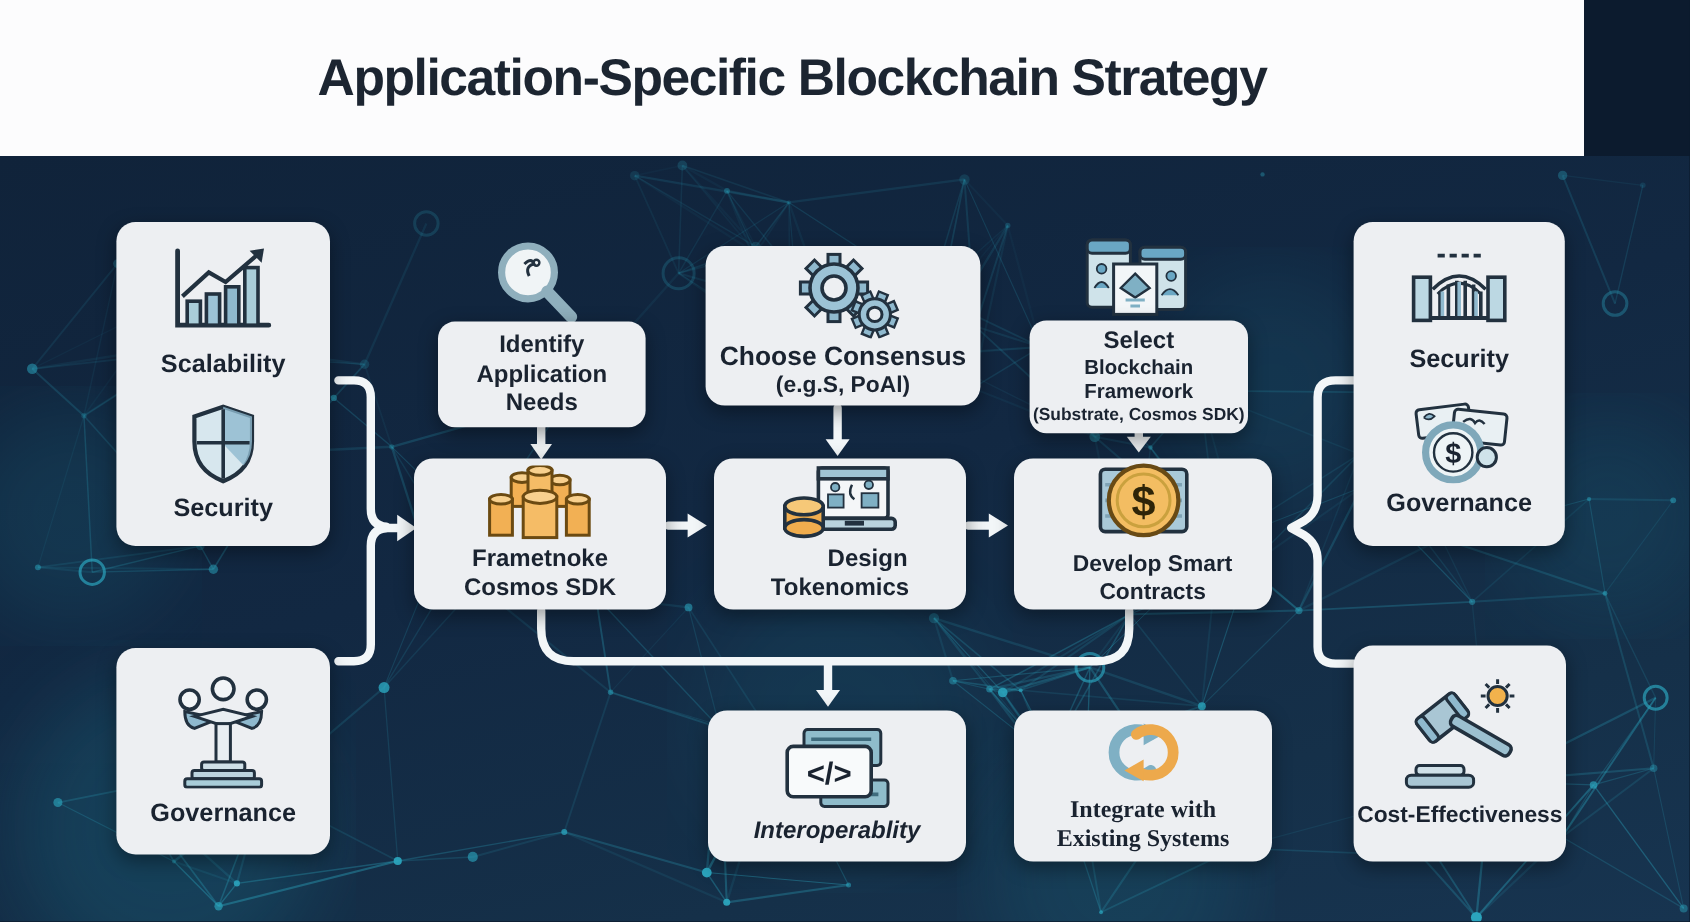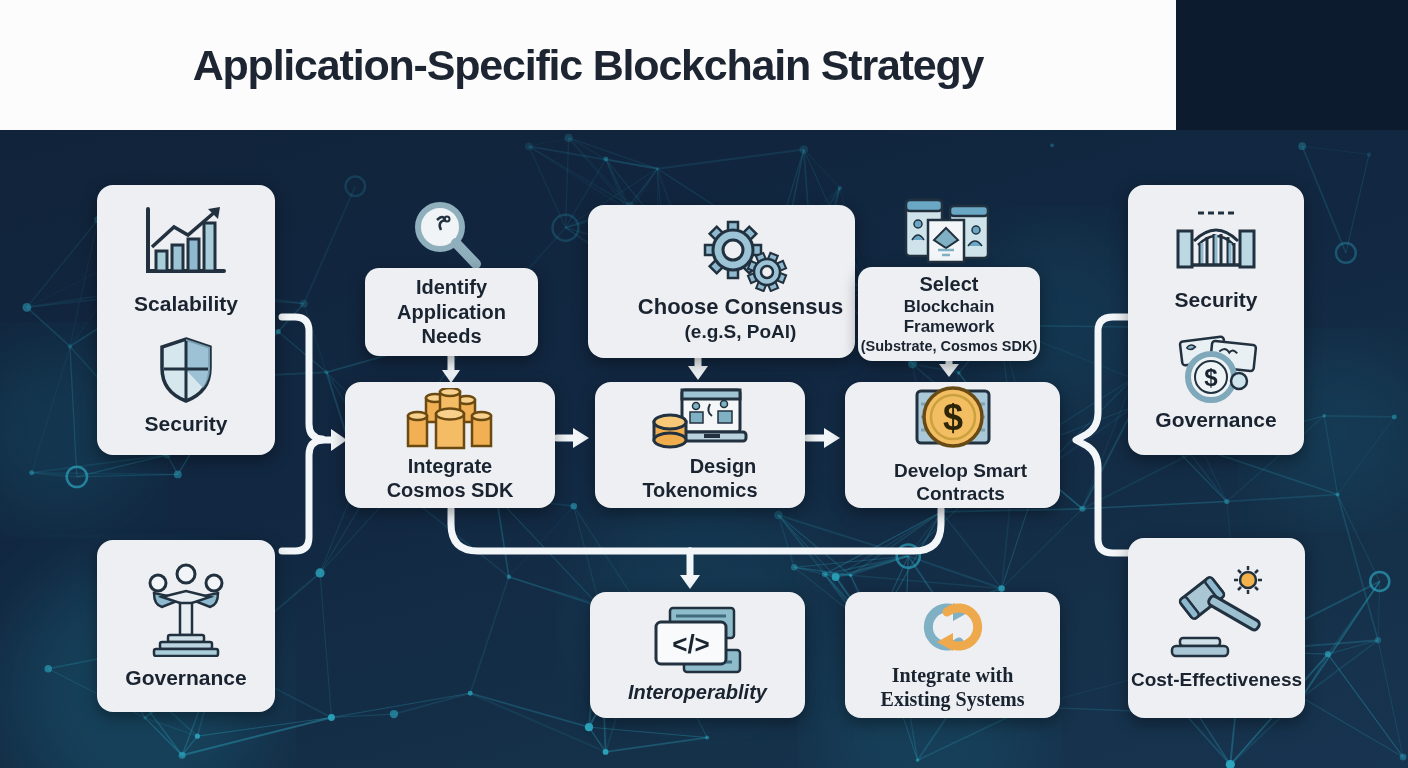--- a/index.html
+++ b/index.html
@@ -1,19 +1,19 @@
 <!DOCTYPE html>
 <html><head>
 <meta charset="utf-8">
 <style>
   html,body{margin:0;padding:0;background:#0c1b2e;}
   #stage{position:relative;width:1408px;height:768px;overflow:hidden;
          font-family:"Liberation Sans","DejaVu Sans",sans-serif;}
   
-  #header{position:absolute;left:0;top:0;width:1176px;height:130px;background:#fcfcfd;z-index:3;}
+  #header{position:absolute;left:0;top:0;width:1320px;height:130px;background:#fcfcfd;z-index:3;}
   #title{position:absolute;left:0;top:0;width:100%;height:130px;display:flex;
          align-items:center;justify-content:center;color:#1c2531;font-size:43px;
          font-weight:800;letter-spacing:-1.2px;}
   
   #main{position:absolute;left:0;top:130px;width:1408px;height:638px;
         background:linear-gradient(165deg,#10233a 0%,#122842 45%,#153049 78%,#173450 100%);}
   #bg-net{position:absolute;left:0;top:0;width:1408px;height:638px;z-index:0;}
   #connectors{position:absolute;left:0;top:0;width:1408px;height:768px;z-index:1;pointer-events:none;}
   
   .card{position:absolute;background:#edeff2;border-radius:16px;z-index:2;
@@ -528,21 +528,21 @@
     <path d="M27,20 q6,-6 8,0 q-8,2 -4,10" stroke="#22313f" stroke-width="2.5" fill="none"></path>
     <circle cx="37" cy="19" r="2.5" fill="none" stroke="#22313f" stroke-width="2"></circle>
     <line x1="46" y1="43" x2="66" y2="64" stroke="#8fafbd" stroke-width="10" stroke-linecap="round"></line>
   </svg>
   <div class="card" style="left:365px;top:268px;width:173px;height:88px;border-radius:14px;">
     <div class="lbl flow-lbl">Identify</div>
     <div class="lbl flow-lbl">Application</div>
     <div class="lbl flow-lbl">Needs</div>
   </div>
 
-  <div class="card" style="left:588px;top:205px;width:229px;height:153px;padding-left:38px;">
+  <div class="card" style="left:588px;top:205px;width:229px;height:133px;">
     <svg width="100" height="72" viewBox="0 0 100 72">
       <g transform="translate(42,30)">
         <g fill="#8fb9ce" stroke="#22313f" stroke-width="2.5">
           <rect x="-5" y="-28" width="10" height="12" transform="rotate(0)"></rect>
           <rect x="-5" y="-28" width="10" height="12" transform="rotate(45)"></rect>
           <rect x="-5" y="-28" width="10" height="12" transform="rotate(90)"></rect>
           <rect x="-5" y="-28" width="10" height="12" transform="rotate(135)"></rect>
           <rect x="-5" y="-28" width="10" height="12" transform="rotate(180)"></rect>
           <rect x="-5" y="-28" width="10" height="12" transform="rotate(225)"></rect>
           <rect x="-5" y="-28" width="10" height="12" transform="rotate(270)"></rect>
@@ -599,21 +599,21 @@
         <rect x="40" y="4" width="20" height="26" fill="#f5bc66"></rect>
           <ellipse cx="50" cy="4" rx="10" ry="4" fill="#f8d08e"></ellipse>
         <rect x="8" y="28" width="19" height="30" fill="#f2b054"></rect>
           <ellipse cx="17.5" cy="28" rx="9.5" ry="4" fill="#f8d08e"></ellipse>
         <rect x="72" y="28" width="19" height="30" fill="#f2b054"></rect>
           <ellipse cx="81.5" cy="28" rx="9.5" ry="4" fill="#f8d08e"></ellipse>
         <rect x="36" y="26" width="28" height="34" fill="#f5bc66"></rect>
           <ellipse cx="50" cy="26" rx="14" ry="5.5" fill="#f8d08e"></ellipse>
       </g>
     </svg>
-    <div class="lbl flow-lbl" style="margin-top:4px;">Integrate</div>
+    <div class="lbl flow-lbl" style="margin-top:4px;">Frametnoke</div>
     <div class="lbl flow-lbl">Cosmos SDK</div>
   </div>
 
   <div class="card" style="left:595px;top:382px;width:210px;height:126px;">
     <svg width="100" height="62" viewBox="0 0 100 62">
       <rect x="32" y="2" width="58" height="42" rx="3" fill="#f4f6f8" stroke="#22313f" stroke-width="3"></rect>
       <rect x="32" y="2" width="58" height="9" fill="#9fc4d4" stroke="#22313f" stroke-width="3"></rect>
       <circle cx="46" cy="18" r="3.5" fill="#7fb0c4" stroke="#22313f" stroke-width="1.5"></circle>
       <rect x="40" y="24" width="13" height="11" fill="#7fb0c4" stroke="#22313f" stroke-width="1.5"></rect>
       <circle cx="74" cy="16" r="3.5" fill="#7fb0c4" stroke="#22313f" stroke-width="1.5"></circle>

